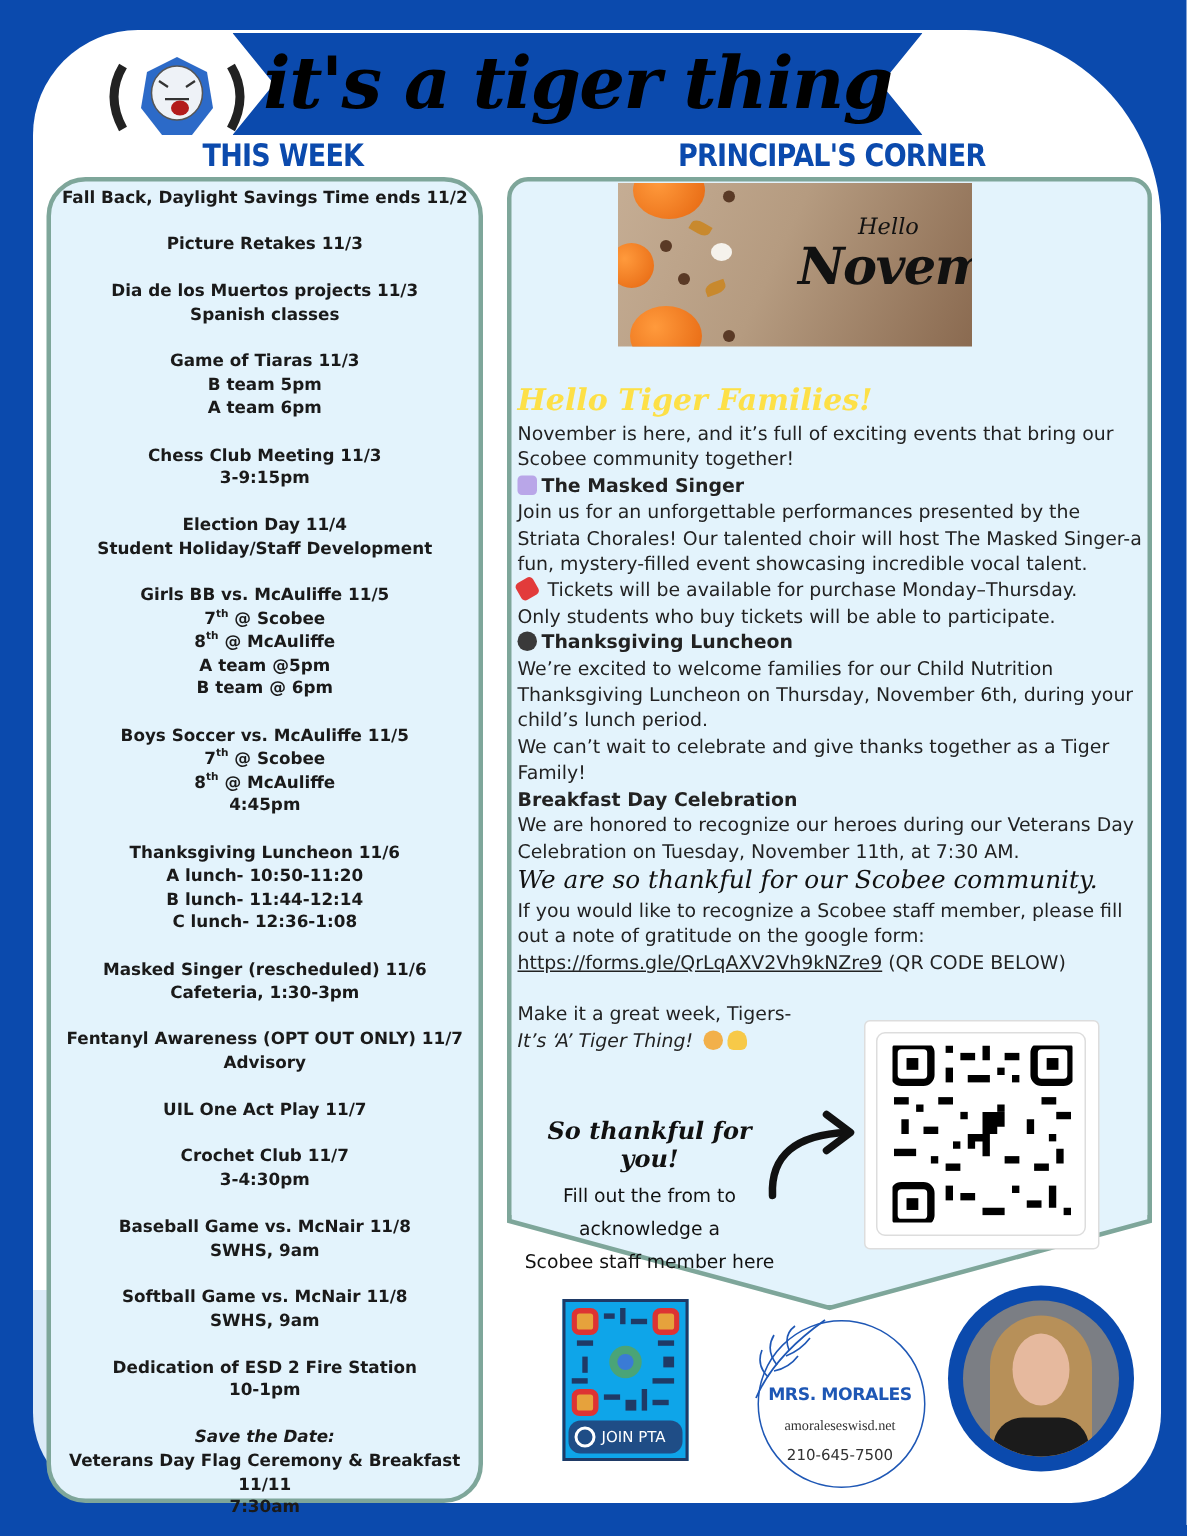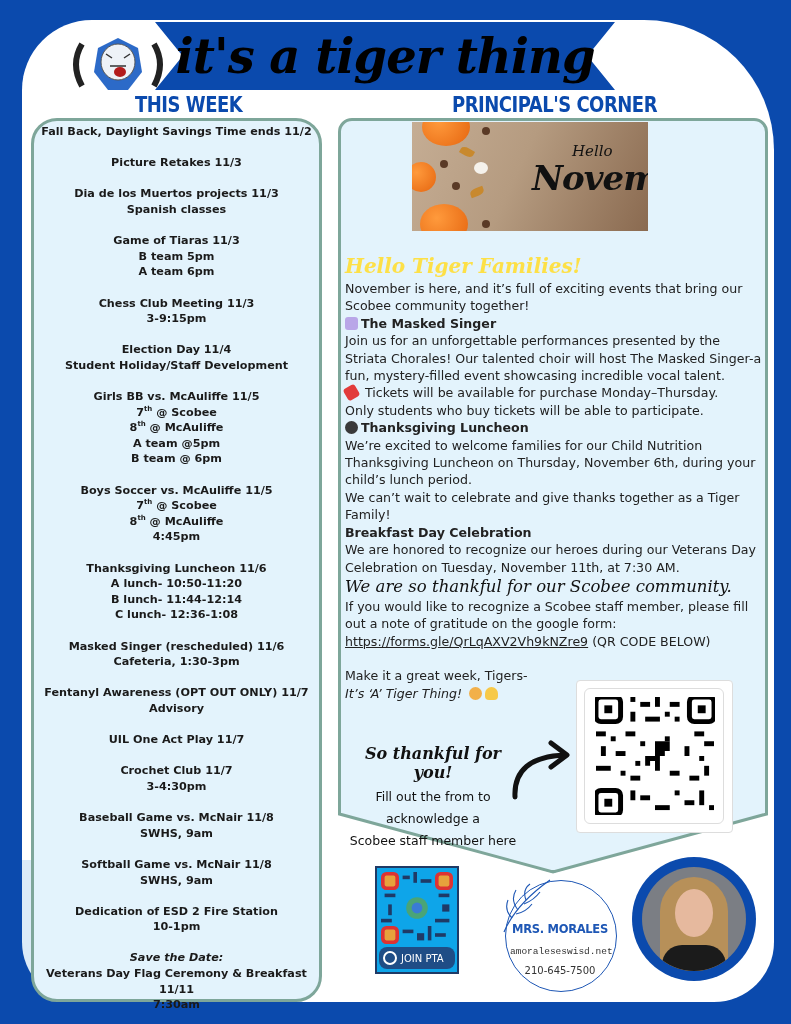--- a/index.html
+++ b/index.html
@@ -87,21 +87,21 @@
   .qr-card { position: absolute; left: 576px; top: 680px; width: 157px; height: 153px; background: #fff; border: 1px solid #ddd; border-radius: 4px; }
   .qr-inner { position: absolute; left: 584px; top: 688px; width: 140px; height: 136px; border: 1px solid #ddd; border-radius: 6px; background: #fff; }
 
   .pta { position: absolute; left: 375px; top: 866px; width: 84px; height: 108px; background: #0ea5e9; border: 2px solid #1f3a66; }
   .pta-qr { position: absolute; left: 4px; top: 4px; width: 72px; height: 72px; }
   .pta-btn { position: absolute; left: 2px; bottom: 3px; width: 76px; height: 22px; background: #1f4d86; border-radius: 8px; color: #fff; font-size: 10px; display: flex; align-items: center; gap: 4px; padding-left: 4px; font-family: "DejaVu Sans", sans-serif; }
   .pta-phone { width: 14px; height: 14px; border: 2px solid #fff; border-radius: 50%; display: inline-block; }
 
   .contact-ring { position: absolute; left: 505px; top: 880px; width: 112px; height: 112px; border: 1.5px solid #1e57b5; border-radius: 50%; }
   .contact-name { position: absolute; left: 510px; top: 922px; width: 100px; text-align: center; font-family: "DejaVu Sans", sans-serif; font-weight: bold; font-size: 11.5px; color: #1e57b5; letter-spacing: -0.3px; }
-  .contact-email { position: absolute; left: 510px; top: 946px; width: 100px; text-align: center; font-size: 9.5px; color: #333; font-family: Liberation Mono, monospace; }
+  .contact-email { position: absolute; left: 510px; top: 946px; width: 100px; text-align: center; font-size: 9.5px; color: #333; font-family: Liberation Serif, serif; }
   .contact-phone { position: absolute; left: 510px; top: 965px; width: 100px; text-align: center; font-size: 10px; color: #333; font-family: "DejaVu Sans", sans-serif; }
   .fern { position: absolute; left: 498px; top: 876px; width: 60px; height: 60px; }
 
   .photo-ring { position: absolute; left: 632px; top: 857px; width: 124px; height: 124px; border-radius: 50%; background: #0b4aad; }
   .photo { position: absolute; left: 642px; top: 867px; width: 104px; height: 104px; border-radius: 50%; overflow: hidden; background: #7b7e84; }
   .photo-hair { position: absolute; left: 18px; top: 10px; width: 68px; height: 100px; border-radius: 34px 34px 10px 10px; background: #b79059; }
   .photo-face { position: absolute; left: 33px; top: 22px; width: 38px; height: 48px; border-radius: 50%; background: #e6b99e; }
   .photo-body { position: absolute; left: 20px; top: 78px; width: 64px; height: 40px; border-radius: 20px 20px 0 0; background: #1b1b1b; }
 </style>
 </head>

